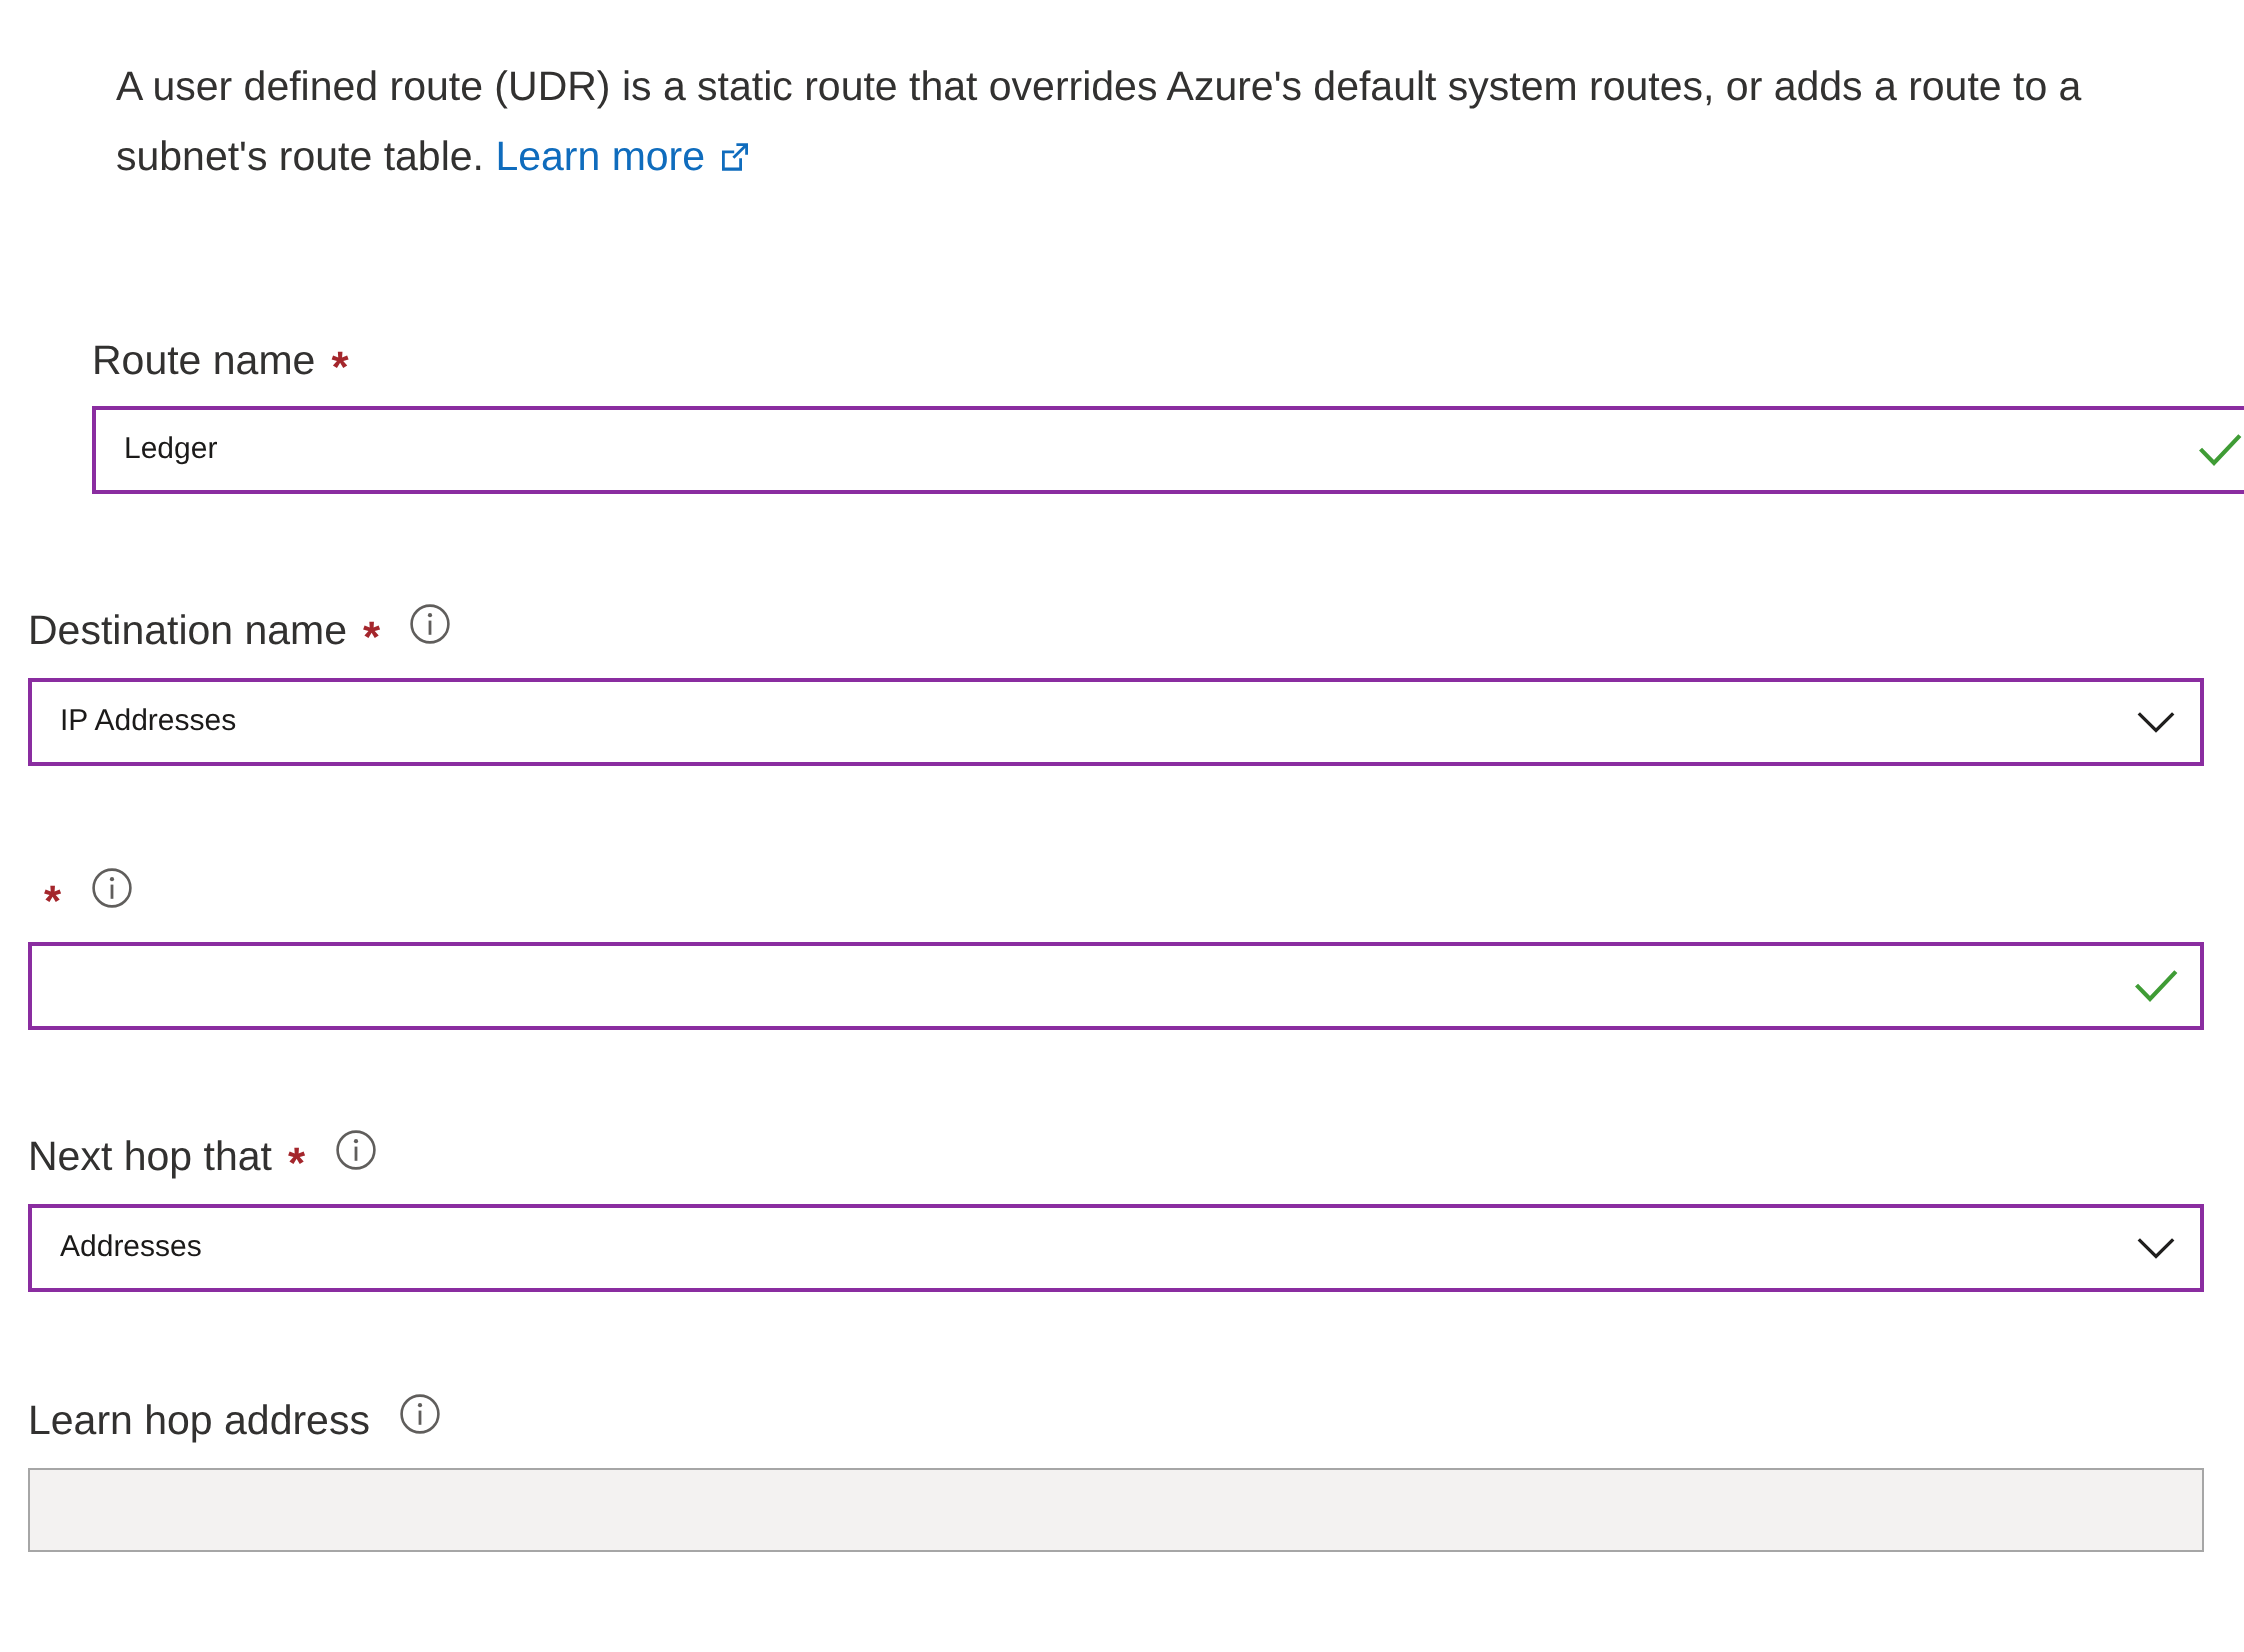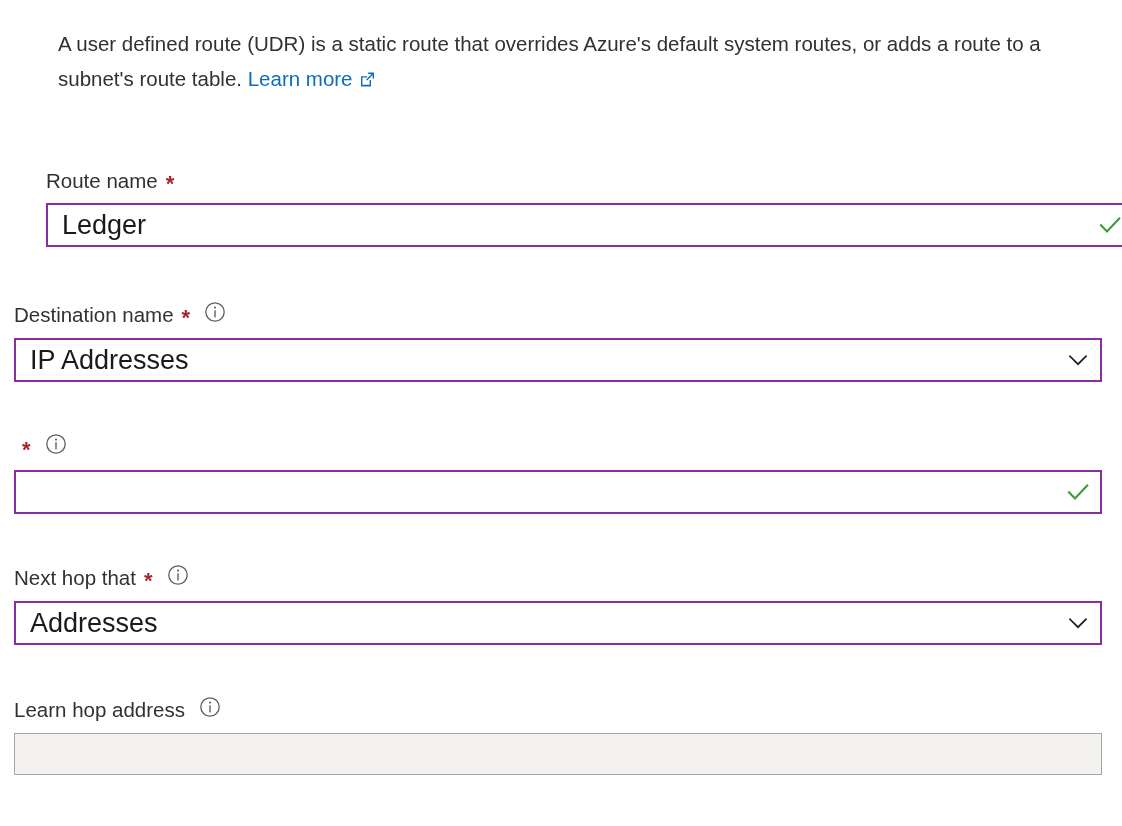--- a/index.html
+++ b/index.html
@@ -90,21 +90,21 @@
     display: flex;
     align-items: center;
   }
   .control.disabled {
     border: 1px solid #a6a6a6;
     background: #f3f2f1;
     height: 42px;
   }
   .control-value {
     flex: 1 1 auto;
-    font-size: 27px;
+    font-size: 15px;
     color: #1b1a19;
     padding: 0 14px;
     line-height: 24px;
     overflow: hidden;
     white-space: nowrap;
     text-overflow: ellipsis;
     background: transparent;
     border: none;
     outline: none;
     font-family: "Liberation Sans", sans-serif;

